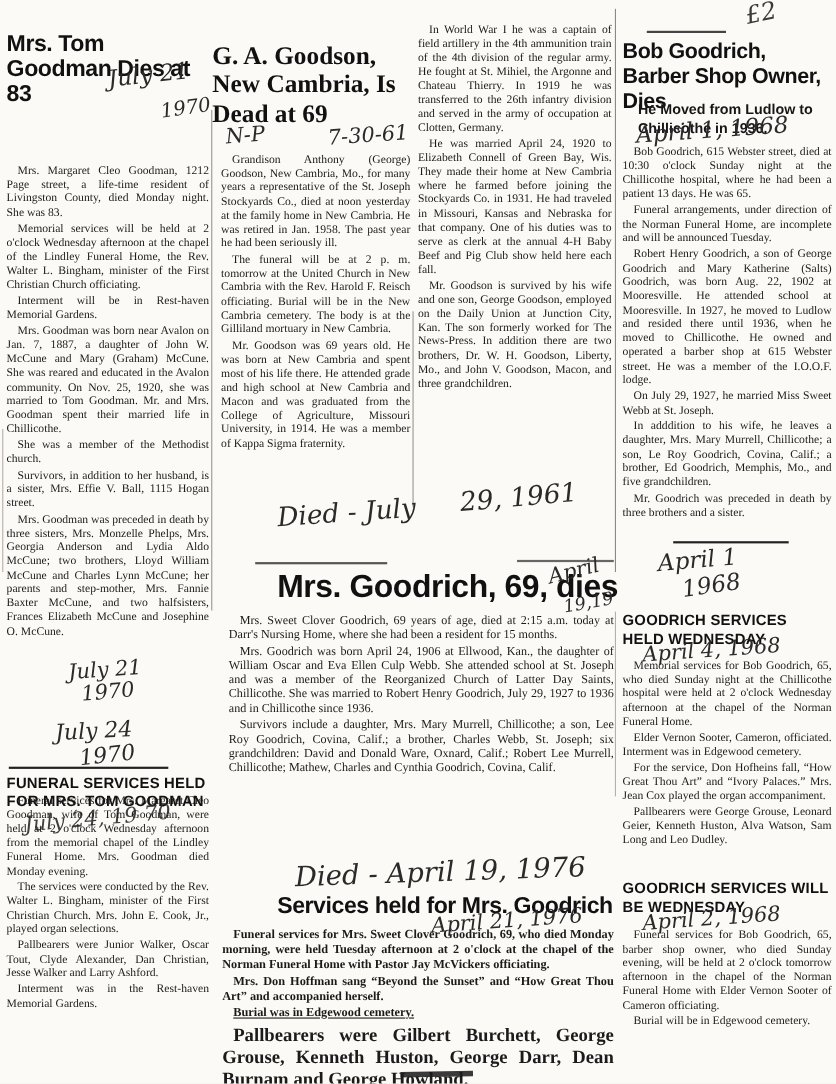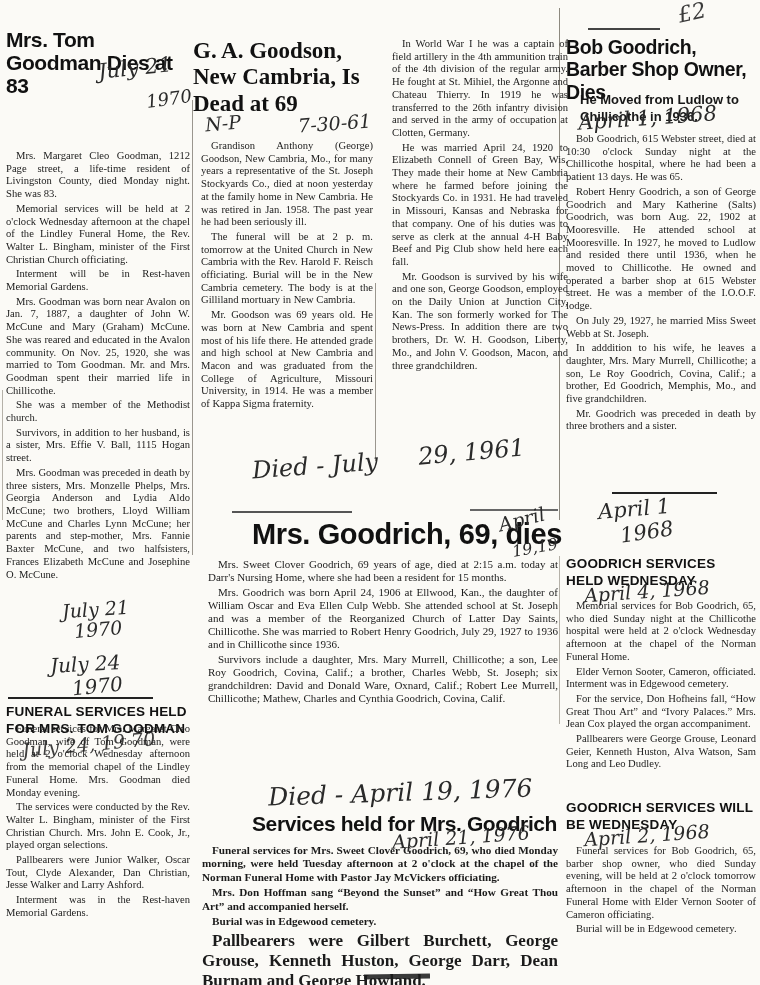--- a/index.html
+++ b/index.html
@@ -71,21 +71,21 @@
     <span class="hw" style="position:static;font-size:19px;transform:rotate(-5deg);">N-P</span>
     <span class="hw" style="position:static;font-size:19px;transform:rotate(-4deg);">7-30-61</span>
   </div>
   <div class="abs body" style="left:201px;top:140px;width:172px;">
     <p>Grandison Anthony (George) Goodson, New Cambria, Mo., for many years a representative of the St. Joseph Stockyards Co., died at noon yesterday at the family home in New Cambria. He was retired in Jan. 1958. The past year he had been seriously ill.</p>
     <p>The funeral will be at 2 p. m. tomorrow at the United Church in New Cambria with the Rev. Harold F. Reisch officiating. Burial will be in the New Cambria cemetery. The body is at the Gilliland mortuary in New Cambria.</p>
     <p>Mr. Goodson was 69 years old. He was born at New Cambria and spent most of his life there. He attended grade and high school at New Cambria and Macon and was graduated from the College of Agriculture, Missouri University, in 1914. He was a member of Kappa Sigma fraternity.</p>
   </div>
   <div class="hw" style="left:252px;top:452px;font-size:24px;transform:rotate(-4deg);">Died - July</div>
 
-  <div class="abs body" style="left:392px;top:22px;width:176px;margin-top:16px;">
+  <div class="abs body" style="left:380px;top:22px;width:176px;">
     <p>In World War I he was a captain of field artillery in the 4th ammunition train of the 4th division of the regular army. He fought at St. Mihiel, the Argonne and Chateau Thierry. In 1919 he was transferred to the 26th infantry division and served in the army of occupation at Clotten, Germany.</p>
     <p>He was married April 24, 1920 to Elizabeth Connell of Green Bay, Wis. They made their home at New Cambria where he farmed before joining the Stockyards Co. in 1931. He had traveled in Missouri, Kansas and Nebraska for that company. One of his duties was to serve as clerk at the annual 4-H Baby Beef and Pig Club show held here each fall.</p>
     <p>Mr. Goodson is survived by his wife and one son, George Goodson, employed on the Daily Union at Junction City, Kan. The son formerly worked for The News-Press. In addition there are two brothers, Dr. W. H. Goodson, Liberty, Mo., and John V. Goodson, Macon, and three grandchildren.</p>
   </div>
   <div class="hw" style="left:418px;top:438px;font-size:24px;transform:rotate(-5deg);">29, 1961</div>
 
   <div class="abs headline-sans" style="left:252px;top:518px;width:330px;font-size:29px;">Mrs. Goodrich, 69, dies</div>
   <div class="hw" style="left:498px;top:508px;font-size:19px;transform:rotate(-14deg);">April</div>
   <div class="hw" style="left:512px;top:538px;font-size:16px;transform:rotate(-10deg);">19,19</div>
   <div class="abs body" style="left:208px;top:558px;width:350px;">
@@ -93,30 +93,31 @@
     <p style="font-size:11px;line-height:1.18;">Mrs. Goodrich was born April 24, 1906 at Ellwood, Kan., the daughter of William Oscar and Eva Ellen Culp Webb. She attended school at St. Joseph and was a member of the Reorganized Church of Latter Day Saints, Chillicothe. She was married to Robert Henry Goodrich, July 29, 1927 to 1936 and in Chillicothe since 1936.</p>
     <p style="font-size:11px;line-height:1.18;">Survivors include a daughter, Mrs. Mary Murrell, Chillicothe; a son, Lee Roy Goodrich, Covina, Calif.; a brother, Charles Webb, St. Joseph; six grandchildren: David and Donald Ware, Oxnard, Calif.; Robert Lee Murrell, Chillicothe; Mathew, Charles and Cynthia Goodrich, Covina, Calif.</p>
   </div>
   <div class="hw" style="left:268px;top:778px;font-size:25px;transform:rotate(-2deg);">Died - April 19, 1976</div>
 
   <div class="abs headline-sans" style="left:252px;top:812px;width:335px;font-size:21px;">Services held for Mrs. Goodrich</div>
   <div class="hw" style="left:392px;top:826px;font-size:19px;transform:rotate(-4deg);">April 21, 1976</div>
   <div class="abs body svc" style="left:202px;top:844px;width:356px;">
     <p style="font-size:11.2px;line-height:1.2;">Funeral services for Mrs. Sweet Clover Goodrich, 69, who died Monday morning, were held Tuesday afternoon at 2 o'clock at the chapel of the Norman Funeral Home with Pastor Jay McVickers officiating.</p>
     <p style="font-size:11.2px;line-height:1.2;">Mrs. Don Hoffman sang “Beyond the Sunset” and “How Great Thou Art” and accompanied herself.</p>
-    <p style="font-size:11.2px;line-height:1.2;">Burial was in Edgewood cemetery.</p>
+    <p style="font-size:11.2px;line-height:1.2;text-decoration:underline;">Burial was in Edgewood cemetery.</p>
     <p style="font-size:17px;line-height:1.2;">Pallbearers were Gilbert Burchett, George Grouse, Kenneth Huston, George Darr, Dean Burnam and George Howland.</p>
   </div>
 
   <div class="hw" style="left:678px;top:0px;font-size:22px;transform:rotate(-12deg);color:#3a3a3a;">£2</div>
   <div class="abs headline-sans" style="left:566px;top:36px;width:192px;font-size:19.5px;line-height:1.15;">Bob Goodrich, Barber Shop Owner, Dies</div>
   <div class="abs subhead" style="left:580px;top:92px;width:172px;">He Moved from Ludlow to Chillicothe in 1936.</div>
   <div class="hw" style="left:578px;top:106px;font-size:21px;transform:rotate(-4deg);">April 1, 1968</div>
   <div class="abs body" style="left:566px;top:133px;width:190px;">
     <p>Bob Goodrich, 615 Webster street, died at 10:30 o'clock Sunday night at the Chillicothe hospital, where he had been a patient 13 days. He was 65.</p>
+    <p>Funeral arrangements, under direction of the Norman Funeral Home, are incomplete and will be announced Tuesday.</p>
     <p>Robert Henry Goodrich, a son of George Goodrich and Mary Katherine (Salts) Goodrich, was born Aug. 22, 1902 at Mooresville. He attended school at Mooresville. In 1927, he moved to Ludlow and resided there until 1936, when he moved to Chillicothe. He owned and operated a barber shop at 615 Webster street. He was a member of the I.O.O.F. lodge.</p>
     <p>On July 29, 1927, he married Miss Sweet Webb at St. Joseph.</p>
     <p>In adddition to his wife, he leaves a daughter, Mrs. Mary Murrell, Chillicothe; a son, Le Roy Goodrich, Covina, Calif.; a brother, Ed Goodrich, Memphis, Mo., and five grandchildren.</p>
     <p>Mr. Goodrich was preceded in death by three brothers and a sister.</p>
   </div>
   <div class="hw" style="left:598px;top:497px;font-size:21px;transform:rotate(-5deg);">April 1</div>
   <div class="hw" style="left:620px;top:520px;font-size:21px;transform:rotate(-8deg);">1968</div>
 
   <div class="abs kicker" style="left:566px;top:556px;width:190px;">GOODRICH SERVICES HELD WEDNESDAY</div>
   <div class="hw" style="left:584px;top:580px;font-size:19px;transform:rotate(-4deg);">April 4, 1968</div>

